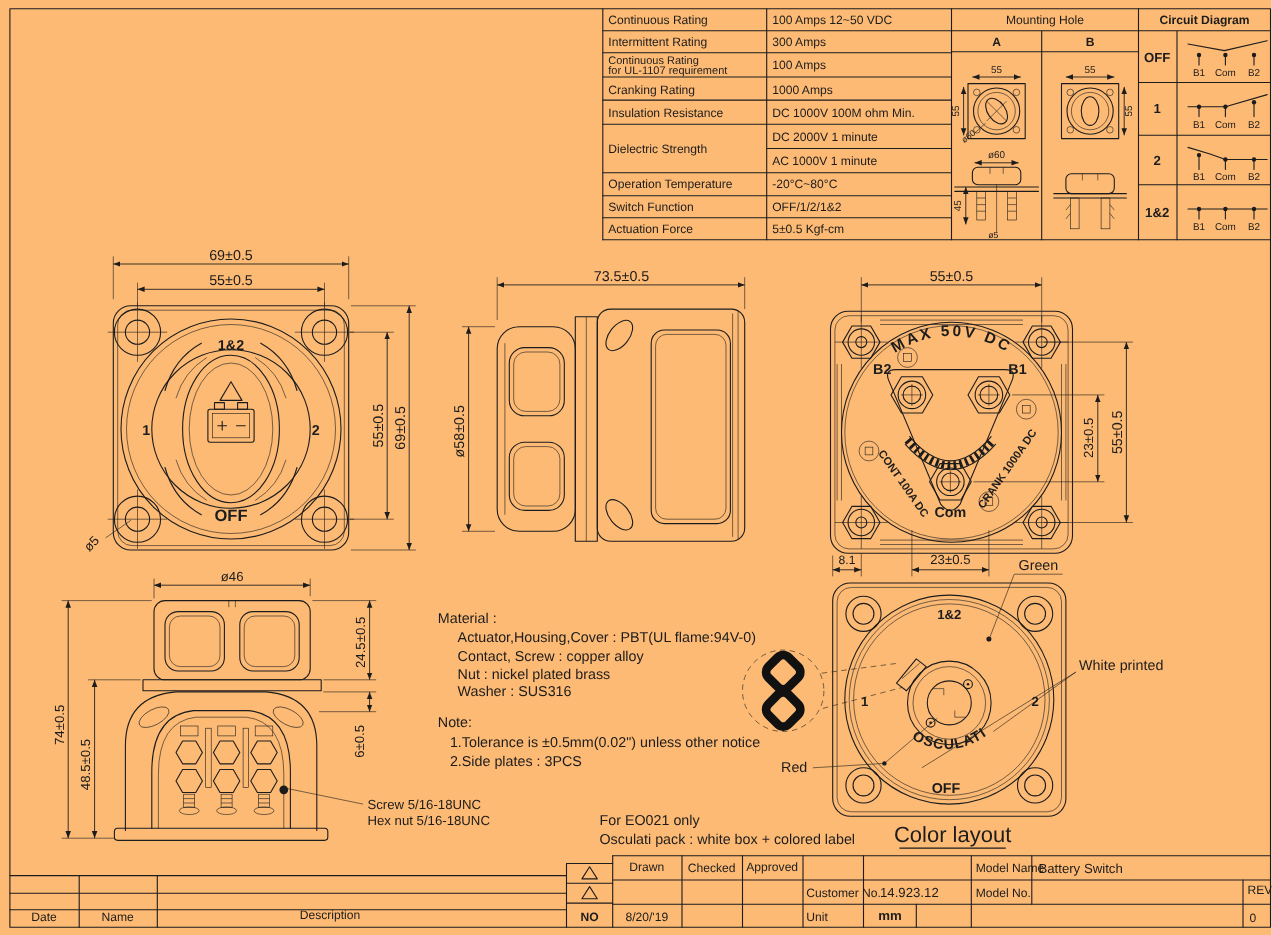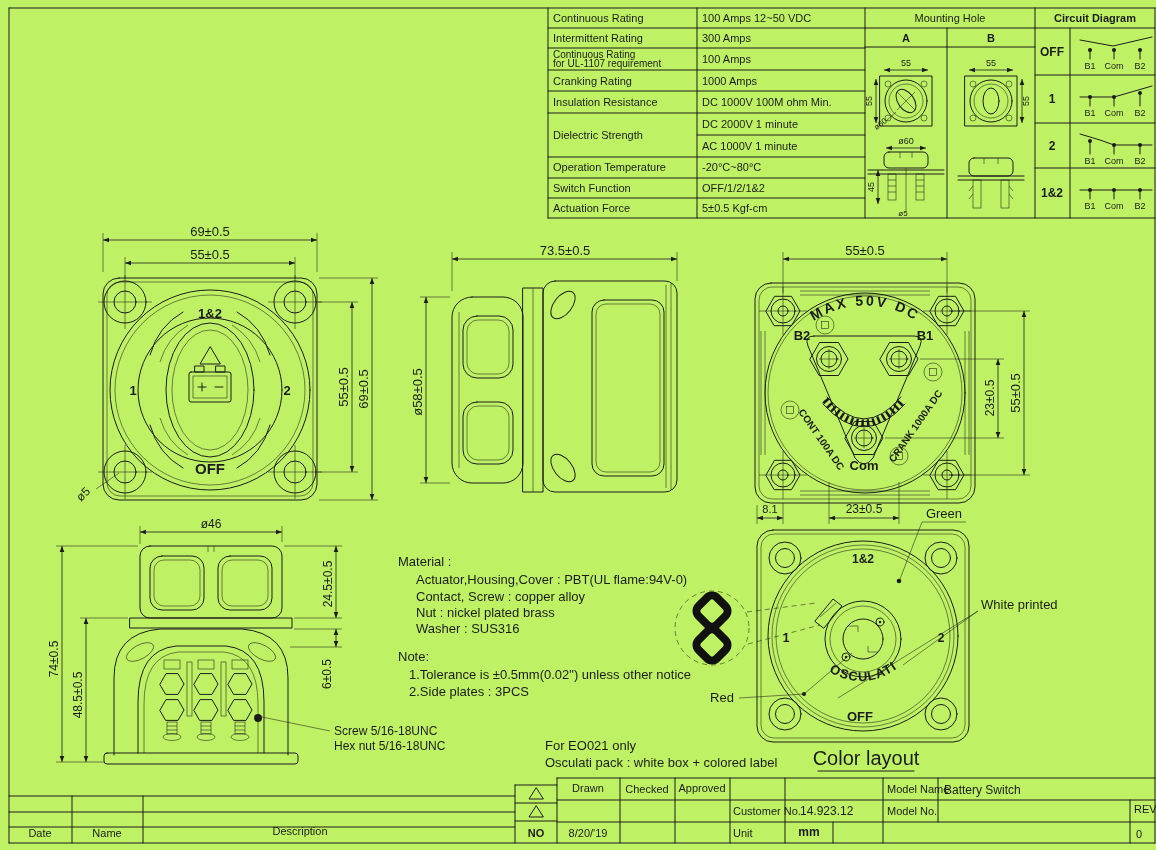--- a/index.html
+++ b/index.html
@@ -1,16 +1,16 @@
 <!DOCTYPE html>
 <html><head>
 <meta charset="utf-8">
 <style>
   html,body{margin:0;padding:0;background:#e8e8e8;}
-  .sheet{position:relative;width:1156px;height:850px;background:#bef264;overflow:hidden;}
+  .sheet{position:relative;width:1156px;height:850px;background:#fdba74;overflow:hidden;}
   svg{position:absolute;left:0;top:0;}
   svg text{font-family:"Liberation Sans","DejaVu Sans",sans-serif;fill:#1c1c1c;}
   .s{fill:none;stroke:#1c1c1c;stroke-width:1;stroke-linecap:round;stroke-linejoin:round;}
   .x{fill:none;stroke:#1c1c1c;stroke-width:.55;}
   .dim{fill:none;stroke:#1c1c1c;stroke-width:.8;}
   .dsh{stroke-dasharray:5 4;}
   .hatch{fill:none;stroke:#1c1c1c;stroke-width:7;stroke-dasharray:2.5 3;}
   .fillb{fill:#1c1c1c;stroke:none;}
   .lnk{fill:none;stroke:#111;stroke-width:8;}
   .t8{font-size:8px}.t9{font-size:9px}.t10{font-size:10px}.t11{font-size:11px}

